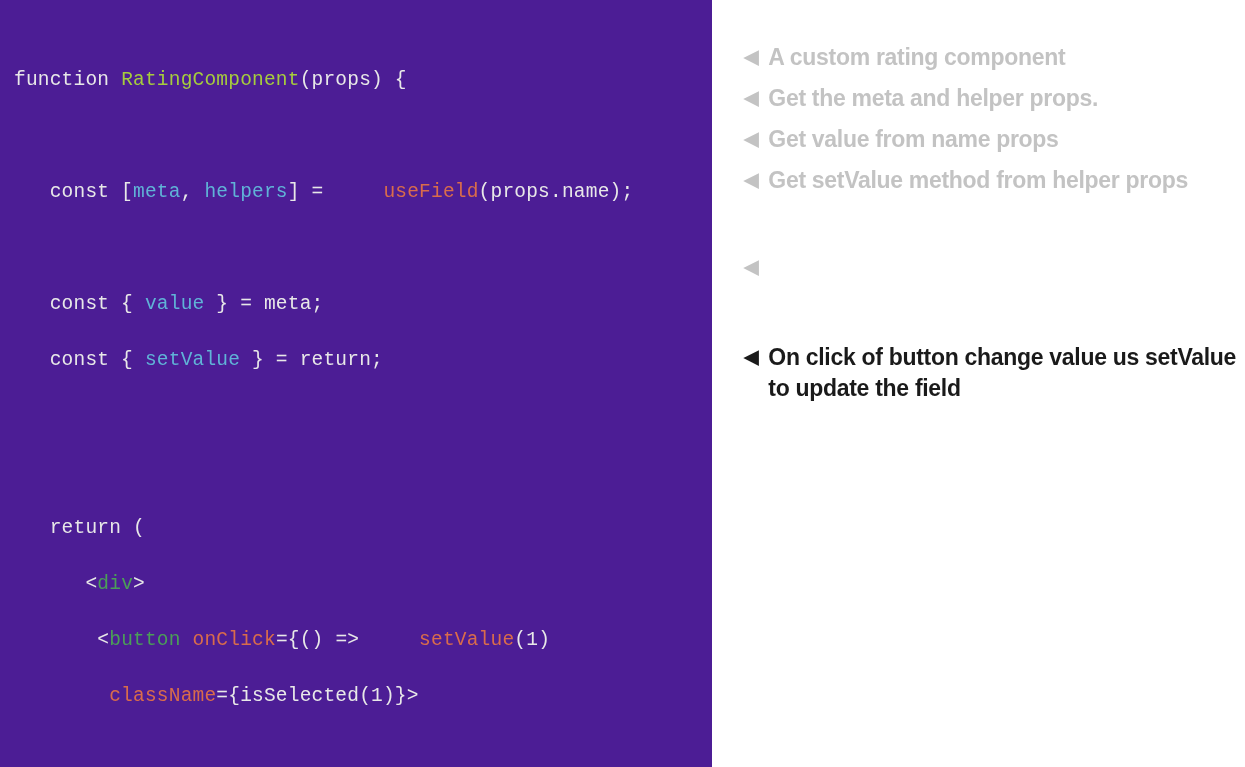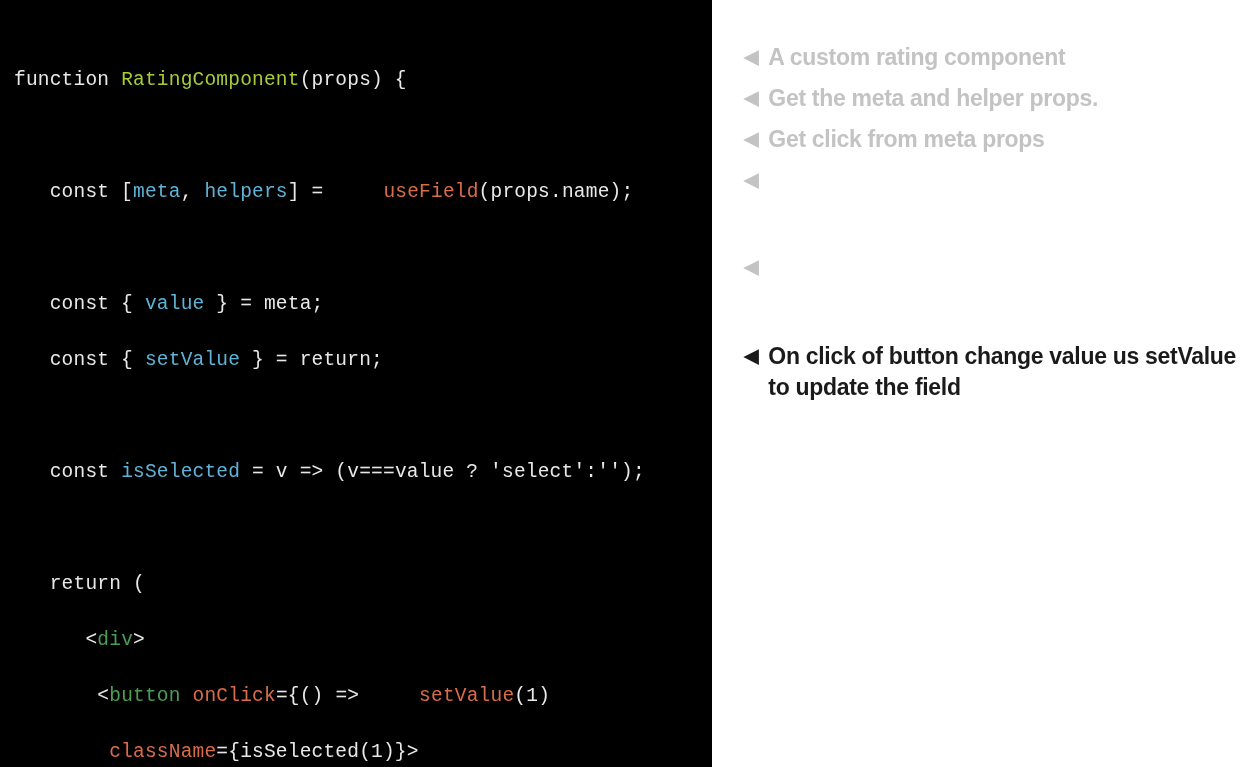--- a/index.html
+++ b/index.html
@@ -10,21 +10,21 @@
     body {
       display: flex;
       width: 1245px;
       height: 767px;
       overflow: hidden;
       font-family: -apple-system, BlinkMacSystemFont, "Segoe UI", Helvetica, Arial, sans-serif;
     }
     .code-panel {
       width: 712px;
       height: 767px;
-      background: #000000;
+      background: #4c1d95;
       padding: 38px 14px 0 14px;
       font-family: "SF Mono", Menlo, Monaco, Consolas, "Courier New", monospace;
       font-size: 19.5px;
       line-height: 28px;
       color: #e8e8e8;
       letter-spacing: 0.2px;
       white-space: pre;
       overflow: hidden;
     }
     .annotation-panel {
@@ -67,21 +67,20 @@
 <body>
 
 <div class="code-panel">
 <div><span class="tk-kw">function </span><span class="tk-fn">RatingComponent</span><span class="tk-punc">(props) {</span></div>
 <div>&nbsp;</div>
 <div><span class="tk-kw">   const [</span><span class="tk-id">meta</span><span class="tk-punc">, </span><span class="tk-id">helpers</span><span class="tk-punc">] = </span><span class="tk-call">useField</span><span class="tk-punc">(props.name);</span></div>
 <div>&nbsp;</div>
 <div><span class="tk-kw">   const { </span><span class="tk-id">value</span><span class="tk-punc"> } = meta;</span></div>
 <div><span class="tk-kw">   const { </span><span class="tk-id">setValue</span><span class="tk-punc"> } = return;</span></div>
 <div>&nbsp;</div>
-<div><span class="tk-kw">   const </span><span class="tk-id">isSelected</span><span class="tk-punc"> = v =&gt; (v===value ? </span><span class="tk-str">'select'</span><span class="tk-punc">:</span><span class="tk-str">''</span><span class="tk-punc">);</span></div>
 <div>&nbsp;</div>
 <div><span class="tk-kw">   return (</span></div>
 <div><span>      </span><span class="tk-punc">&lt;</span><span class="tk-tag">div</span><span class="tk-punc">&gt;</span></div>
 <div><span>       </span><span class="tk-punc">&lt;</span><span class="tk-tag">button</span><span> </span><span class="tk-attr">onClick</span><span class="tk-punc">={() =&gt; </span><span class="tk-call">setValue</span><span class="tk-punc">(1)</span></div>
 <div><span>        </span><span class="tk-attr">className</span><span class="tk-punc">={isSelected(1)}&gt;</span></div>
 
 
 
 
 
@@ -99,24 +98,25 @@
   <div class="ann dim">
     <span class="arrow">◀</span>
     <span class="txt">A custom rating component</span>
   </div>
   <div class="ann dim">
     <span class="arrow">◀</span>
     <span class="txt">Get the meta and helper props.</span>
   </div>
   <div class="ann dim">
     <span class="arrow">◀</span>
-    <span class="txt">Get click from meta props</span>
+    <span class="txt">Get value from name props</span>
   </div>
   <div class="ann dim">
     <span class="arrow">◀</span>
+    <span class="txt">Get setValue method from helper props</span>
   </div>
   <div class="gap1"></div>
   <div class="ann dim">
     <span class="arrow">◀</span>
   </div>
   <div class="gap2"></div>
   <div class="ann active">
     <span class="arrow">◀</span>
     <span class="txt">On click of button change value us setValue to update the field</span>
   </div>

